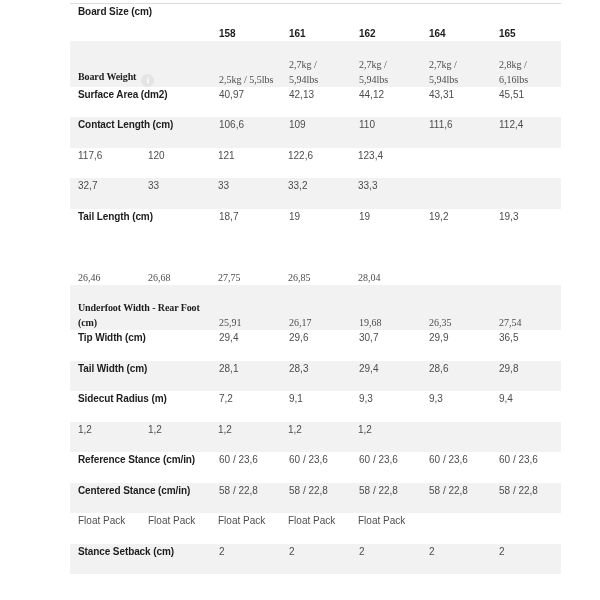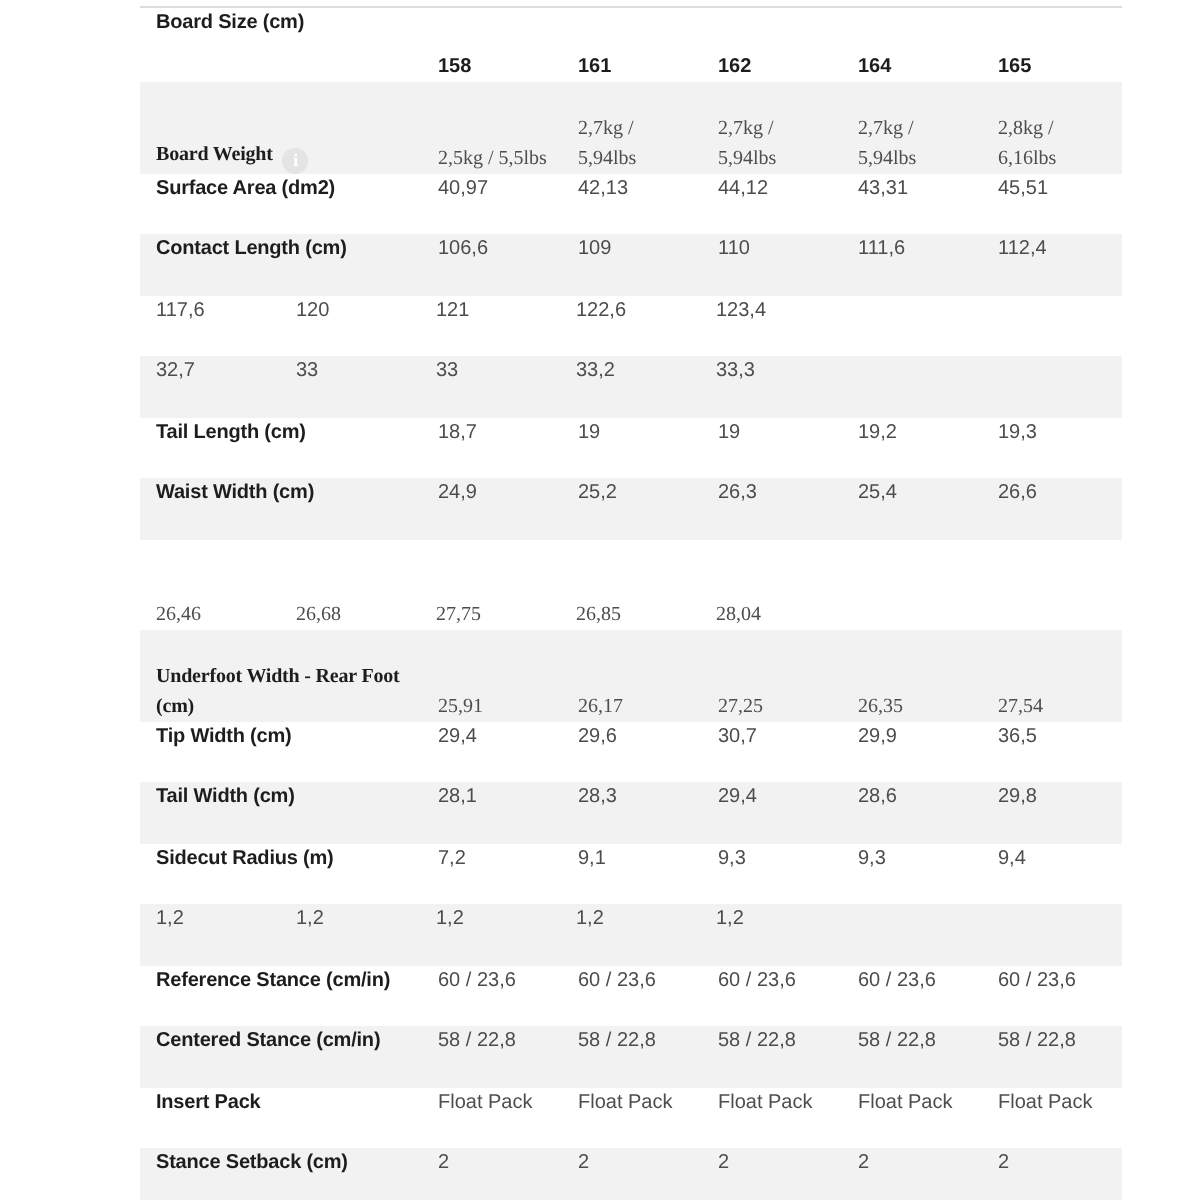--- a/index.html
+++ b/index.html
@@ -131,40 +131,32 @@
         <div class="cell value">33,3</div>
       </div>
       <div class="row">
         <div class="cell label"><span>Tail Length (cm)</span></div>
         <div class="cell value">18,7</div>
         <div class="cell value">19</div>
         <div class="cell value">19</div>
         <div class="cell value">19,2</div>
         <div class="cell value">19,3</div>
       </div>
-      <div class="row shaded">
-        <div class="cell label"><span>Waist Width (cm)</span></div>
-        <div class="cell value">24,9</div>
-        <div class="cell value">25,2</div>
-        <div class="cell value">26,3</div>
-        <div class="cell value">25,4</div>
-        <div class="cell value">26,6</div>
-      </div>
       <div class="row tall">
         <div class="cell value">26,46</div>
         <div class="cell value">26,68</div>
         <div class="cell value">27,75</div>
         <div class="cell value">26,85</div>
         <div class="cell value">28,04</div>
       </div>
       <div class="row shaded tall">
         <div class="cell label"><span>Underfoot Width - Rear Foot (cm)</span></div>
         <div class="cell value">25,91</div>
         <div class="cell value">26,17</div>
-        <div class="cell value">27,25</div>
+        <div class="cell value">19,68</div>
         <div class="cell value">26,35</div>
         <div class="cell value">27,54</div>
       </div>
       <div class="row">
         <div class="cell label"><span>Tip Width (cm)</span></div>
         <div class="cell value">29,4</div>
         <div class="cell value">29,6</div>
         <div class="cell value">30,7</div>
         <div class="cell value">29,9</div>
         <div class="cell value">36,5</div>
@@ -202,21 +194,20 @@
       </div>
       <div class="row shaded">
         <div class="cell label"><span>Centered Stance (cm/in)</span></div>
         <div class="cell value">58 / 22,8</div>
         <div class="cell value">58 / 22,8</div>
         <div class="cell value">58 / 22,8</div>
         <div class="cell value">58 / 22,8</div>
         <div class="cell value">58 / 22,8</div>
       </div>
       <div class="row">
-        <div class="cell label"><span>Insert Pack</span></div>
         <div class="cell value">Float Pack</div>
         <div class="cell value">Float Pack</div>
         <div class="cell value">Float Pack</div>
         <div class="cell value">Float Pack</div>
         <div class="cell value">Float Pack</div>
       </div>
       <div class="row shaded">
         <div class="cell label"><span>Stance Setback (cm)</span></div>
         <div class="cell value">2</div>
         <div class="cell value">2</div>

